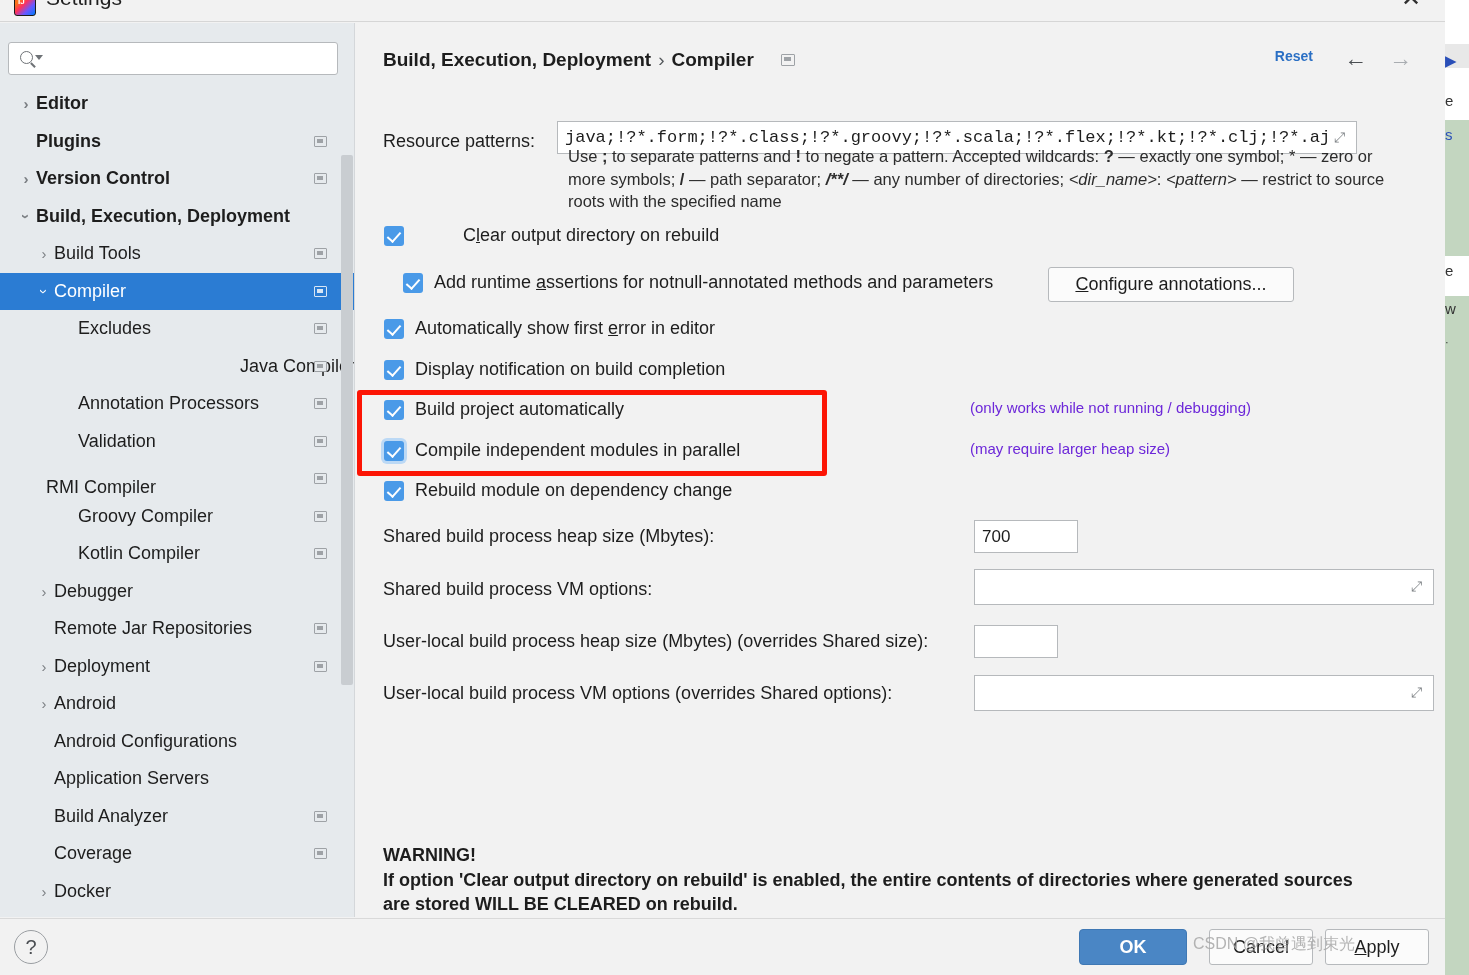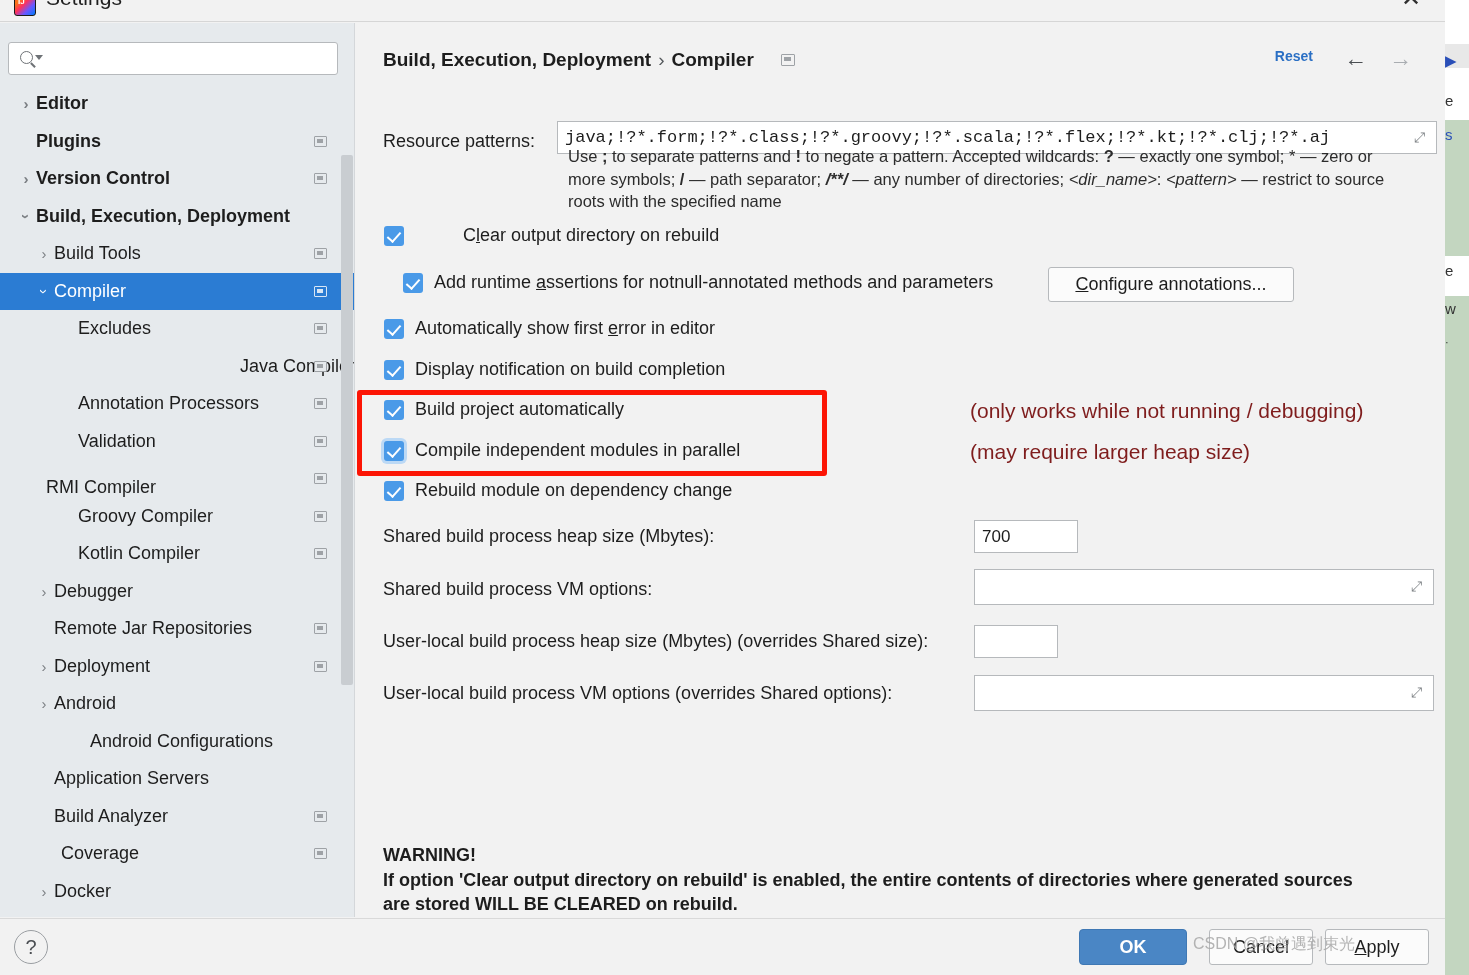--- a/index.html
+++ b/index.html
@@ -196,21 +196,21 @@
   .cb::after {
     content: ""; position: absolute; left: 6px; top: 3px;
     width: 6px; height: 11px; border: solid #ffffff;
     border-width: 0 2.4px 2.4px 0; transform: rotate(42deg);
   }
   .cb.focused { box-shadow: 0 0 0 3px #bcd9f5; }
   .cb-label { font-size: 18px; color: #1d1d1d; }
   .cb-label u { text-decoration: underline; }
 
   .note {
-    position: absolute; font-size: 21px; color: #7f1d1d; white-space: nowrap;
+    position: absolute; font-size: 15px; color: #6d28d9; white-space: nowrap;
   }
 
   
   .btn-secondary {
     position: absolute; background: #fbfbfb; border: 1px solid #b6b9bc;
     border-radius: 3px; font-size: 18px; color: #1d1d1d;
     display: flex; align-items: center; justify-content: center;
     cursor: pointer;
   }
   .btn-secondary u { text-decoration: underline; }
@@ -380,34 +380,34 @@
           </span>
           <span class="tree-label">Deployment</span>
           <span class="tree-badge"></span>
         </div>
         <div class="tree-row" style="padding-left: 34px;">
           <span class="tw">
             <span class="chev">›</span>
           </span>
           <span class="tree-label">Android</span>
         </div>
-        <div class="tree-row" style="padding-left: 34px; gap: 36px;">
+        <div class="tree-row" style="padding-left: 34px;">
           <span class="tw"></span>
           <span class="tree-label">Android Configurations</span>
         </div>
         <div class="tree-row" style="padding-left: 34px;">
           <span class="tw"></span>
           <span class="tree-label">Application Servers</span>
         </div>
         <div class="tree-row" style="padding-left: 34px;">
           <span class="tw"></span>
           <span class="tree-label">Build Analyzer</span>
           <span class="tree-badge"></span>
         </div>
-        <div class="tree-row" style="padding-left: 34px; gap: 7px;">
+        <div class="tree-row" style="padding-left: 34px;">
           <span class="tw"></span>
           <span class="tree-label">Coverage</span>
           <span class="tree-badge"></span>
         </div>
         <div class="tree-row" style="padding-left: 34px;">
           <span class="tw">
             <span class="chev">›</span>
           </span>
           <span class="tree-label">Docker</span>
         </div>
@@ -421,21 +421,21 @@
     <div class="breadcrumb">
       <span>Build, Execution, Deployment</span><span class="bc-sep">›</span><span>Compiler</span>
     </div>
     <div class="bc-badge"></div>
 
     <div class="reset-link">Reset</div>
     <div class="nav-arrow nav-back">←</div>
     <div class="nav-arrow nav-fwd">→</div>
 
     <div class="row-label" style="left:27px; top:108px;">Resource patterns:</div>
-    <div class="textfield" style="left:201px; top:98px; width:880px; height:33px;">
+    <div class="textfield" style="left:201px; top:98px; width:800px; height:33px;">
       <span>java;!?*.form;!?*.class;!?*.groovy;!?*.scala;!?*.flex;!?*.kt;!?*.clj;!?*.aj</span>
       <span class="expand-icon">⤢</span>
     </div>
 
     <div class="hint"><span>Use </span><b>;</b><span> to separate patterns and </span><b>!</b><span> to negate a pattern. Accepted wildcards: </span><b>?</b><span> — exactly one symbol; * — zero or more symbols; </span><b>/</b><span> — path separator; </span><b><i>/**/</i></b><span> — any number of directories;  </span><i>&lt;dir_name&gt;</i><span>: </span><i>&lt;pattern&gt;</i><span> — restrict to source roots with the specified name</span></div>
 
     <div class="cbrow" style="left:28px; top:202px;gap:48px;">
       <span class="cb"></span>
       <span class="cb-label">C<u>l</u>ear output directory on rebuild</span>
     </div>

